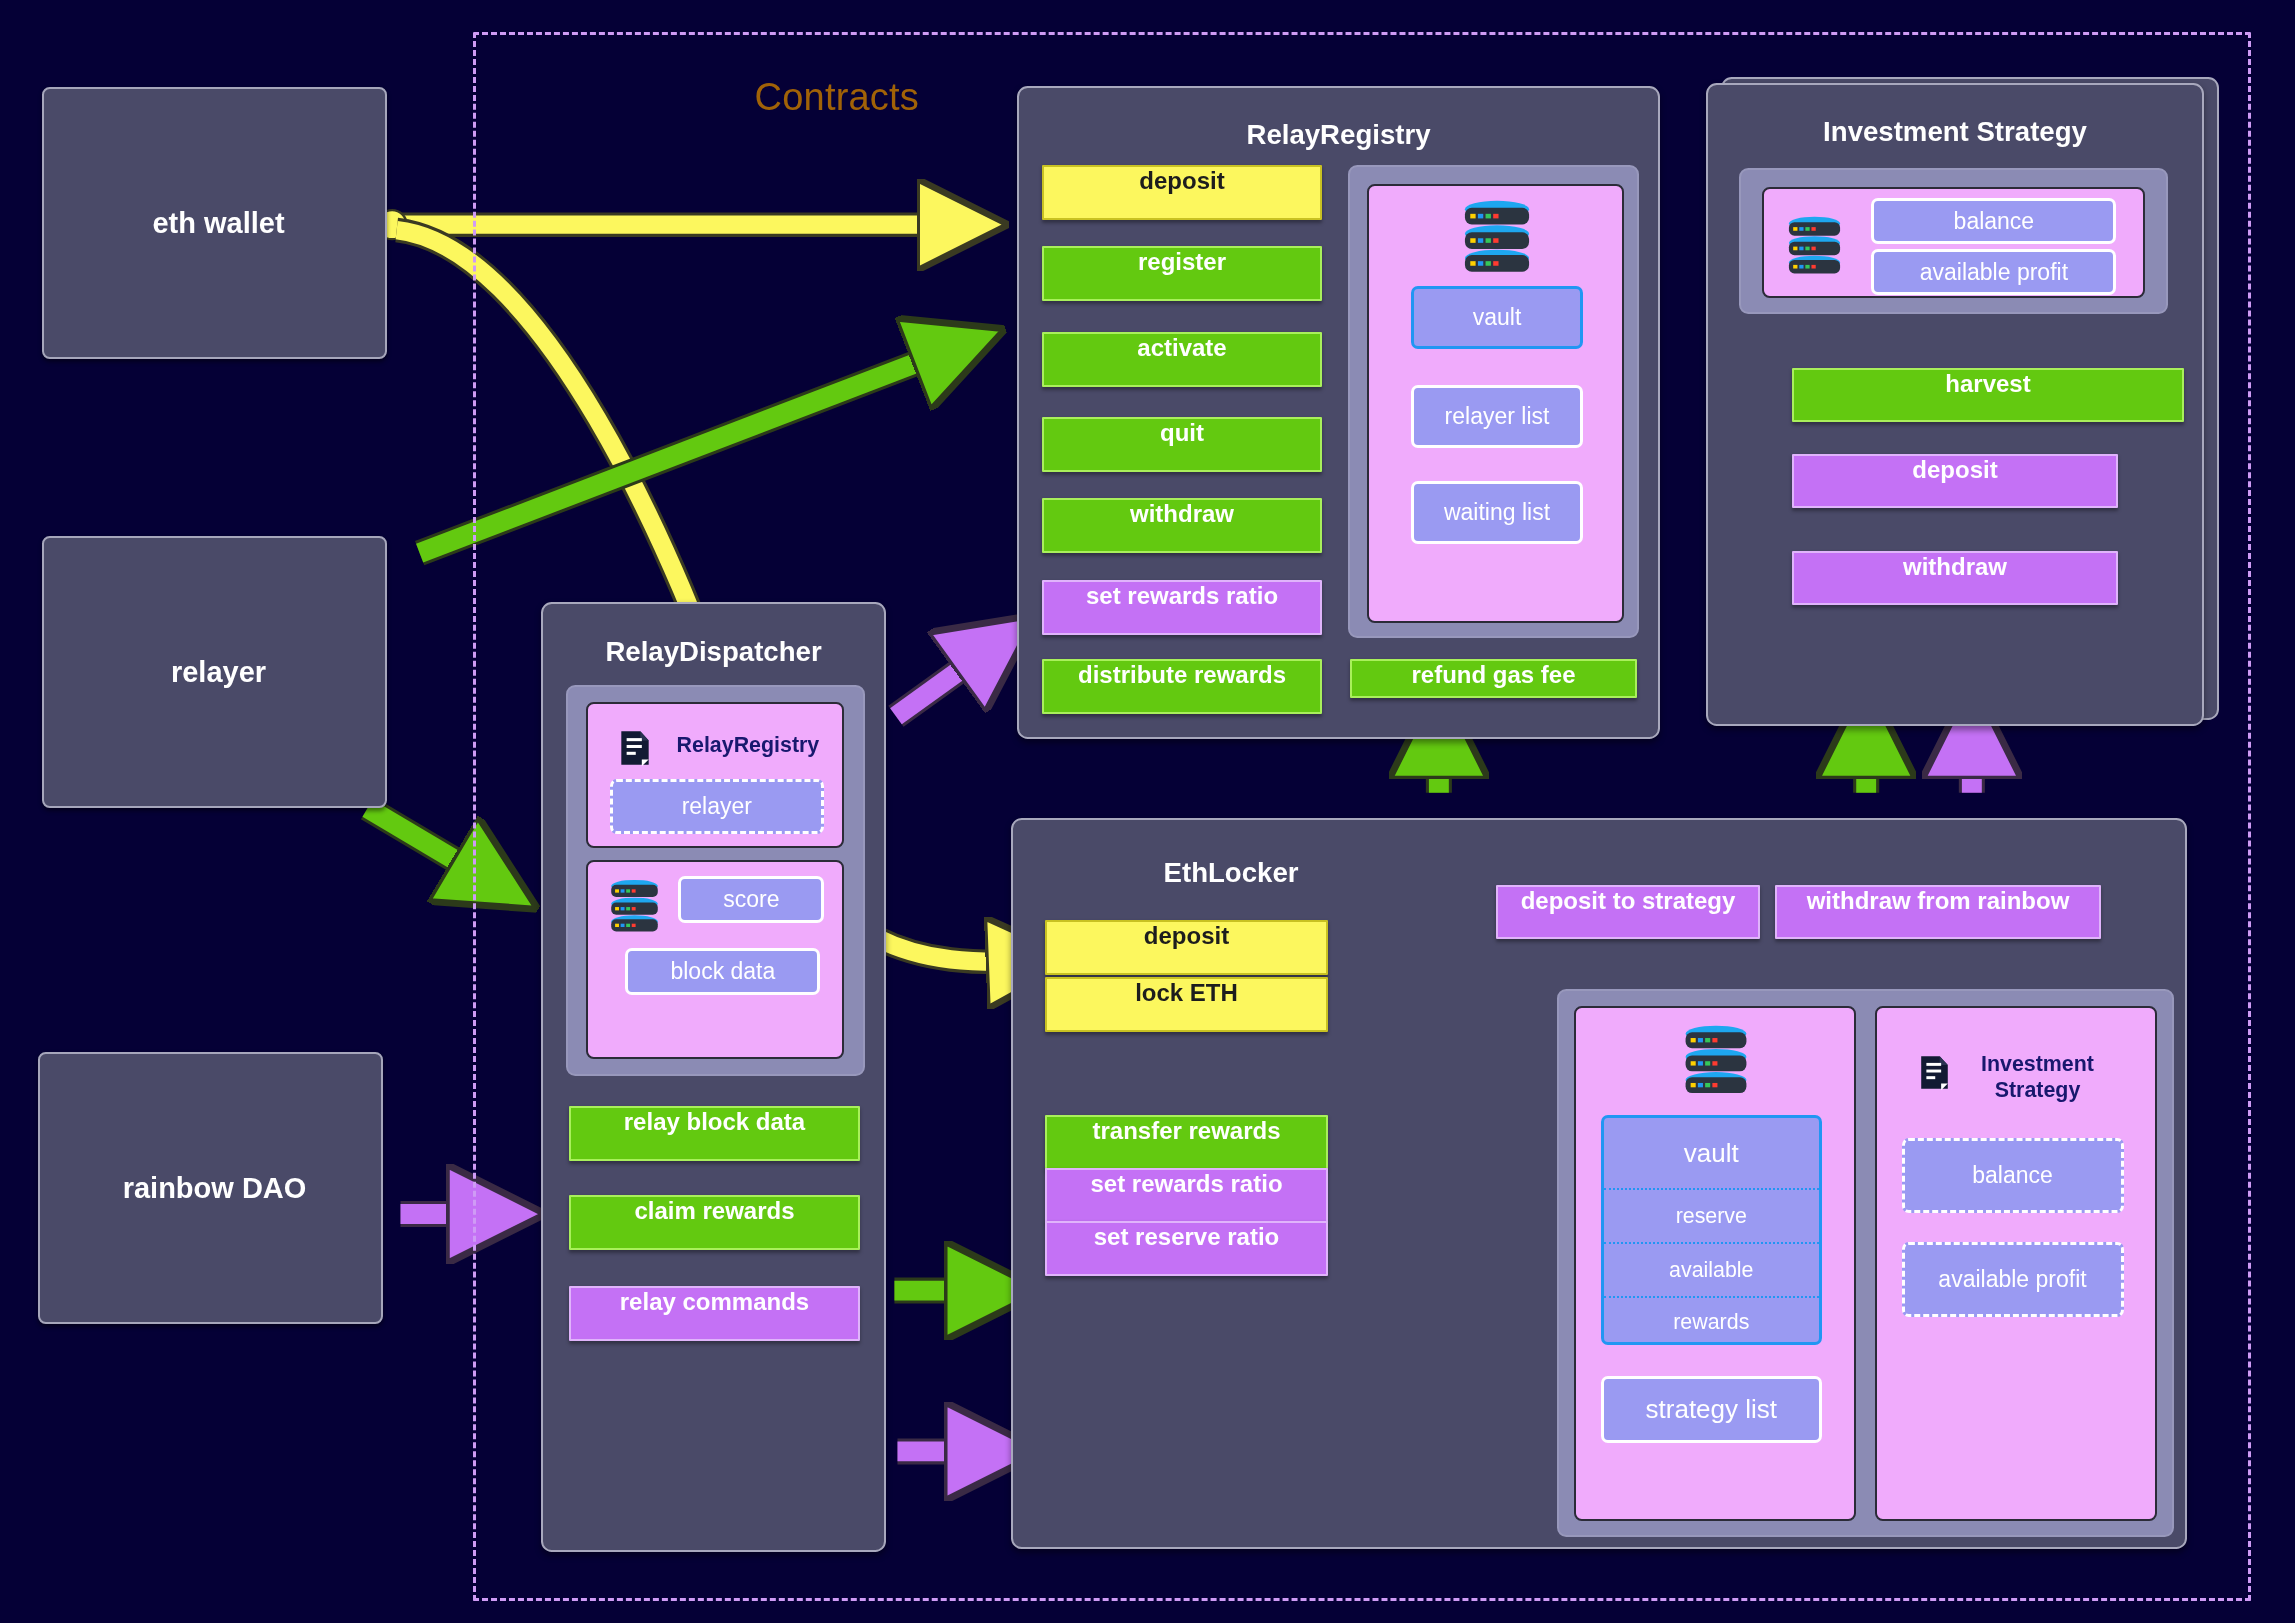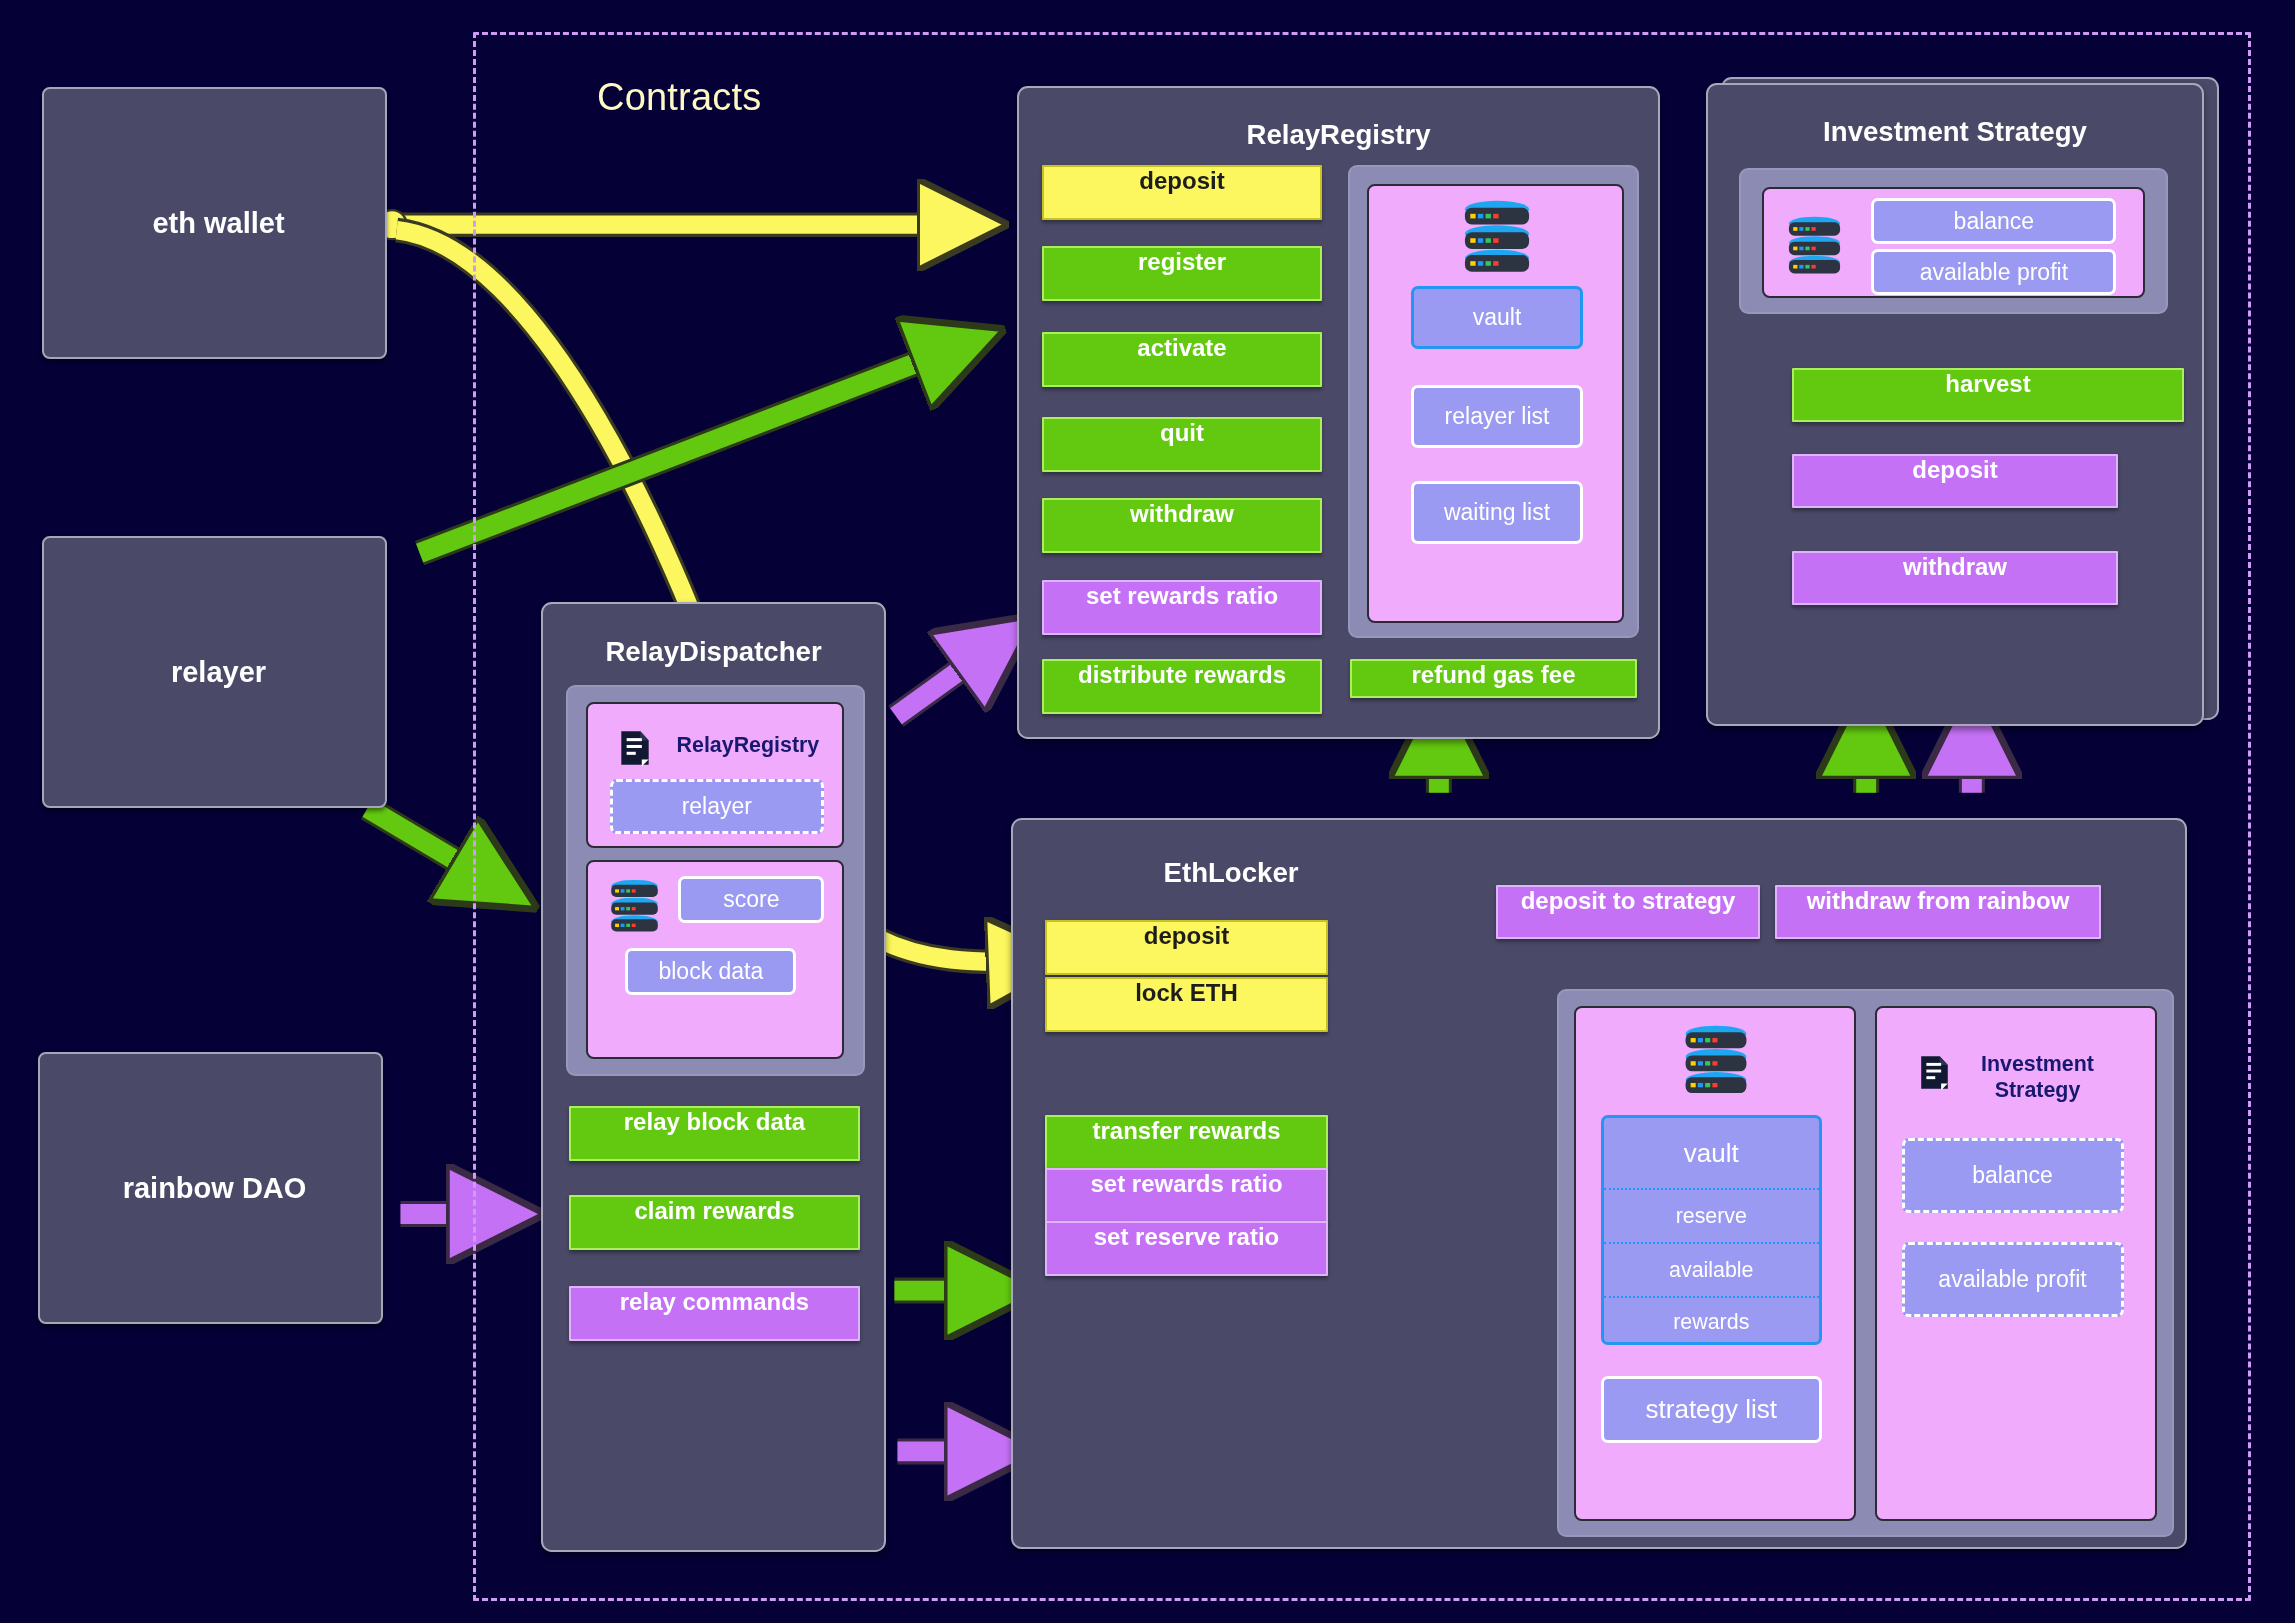--- a/index.html
+++ b/index.html
@@ -11,21 +11,21 @@
   }
   .abs{position:absolute;box-sizing:border-box;}
 
   
   #contracts-region{
     left:473px;top:32px;width:1778px;height:1569px;
     border:3.8px dashed #cf9bf5;border-radius:1.5px;
   }
   #contracts-title{
     left:597px;top:70px;width:322px;height:55px;
-    color:#fef9c3;font-size:38px;line-height:55px;text-align:left;
+    color:#a16207;font-size:38px;line-height:55px;text-align:right;
     letter-spacing:0.2px;
   }
 
   
   .actor{
     background:#4a4a68;border:2.3px solid #a6a6bb;border-radius:7.7px;
     color:#ffffff;font-size:29px;font-weight:bold;
     display:flex;align-items:center;justify-content:center;
     box-shadow:0 2.3px 4.6px rgba(0,0,0,.45);
     padding-left:8px;
@@ -345,21 +345,21 @@
         <ellipse cx="55" cy="76" rx="42" ry="11" fill="#1ea7f0"></ellipse>
         <rect x="13" y="72" width="84" height="22" rx="9" fill="#2b3440"></rect>
         <rect x="20" y="80" width="7" height="6" fill="#ffd000"></rect>
           <rect x="30" y="80" width="7" height="6" fill="#2196f3"></rect>
         <rect x="40" y="80" width="7" height="6" fill="#35c759"></rect>
           <rect x="50" y="80" width="7" height="6" fill="#ff3b30"></rect>
       </svg>
       <div class="abs field solid-white" style="left:90px;top:13.8px;width:146px;height:47px;">
         <span>score</span>
       </div>
-      <div class="abs field solid-white" style="left:37px;top:86px;width:171px;height:47px;">
+      <div class="abs field solid-white" style="left:37px;top:86px;width:195px;height:47px;">
         <span>block data</span>
       </div>
     </div>
   </div>
 
   <div class="abs pill green" style="left:26px;top:502px;width:291px;height:55px;">
     <span>relay block data</span>
   </div>
   <div class="abs pill green" style="left:26px;top:591px;width:291px;height:55px;">
     <span>claim rewards</span>

